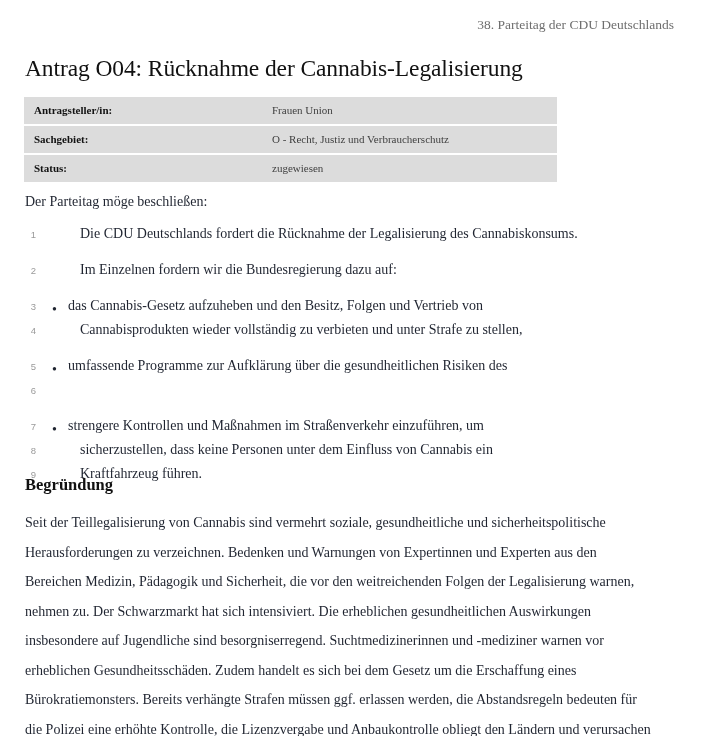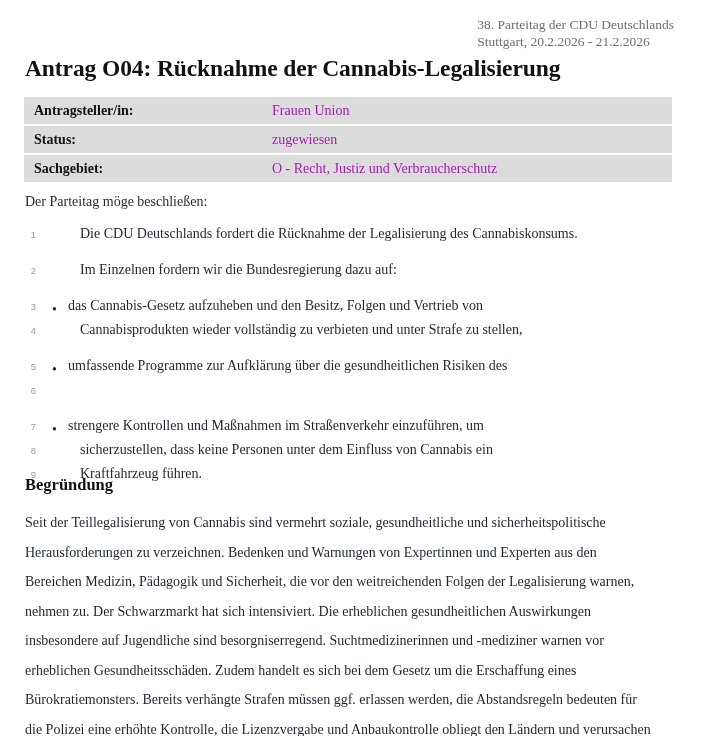--- a/index.html
+++ b/index.html
@@ -36,52 +36,52 @@
   }
   .event-header .line { display: block; white-space: nowrap; }
 
   
   .doc-title {
     position: absolute;
     top: 55px;
     left: 25px;
     margin: 0;
     font-size: 23.5px;
-    font-weight: bold;
+    font-weight: normal;
     letter-spacing: -0.1px;
     color: #111111;
     white-space: nowrap;
   }
 
   
   .meta-table {
     position: absolute;
     top: 97px;
     left: 24px;
-    width: 648px;
+    width: 533px;
     border-collapse: collapse;
-    font-size: 14px;
+    font-size: 11px;
   }
   .meta-table tr {
     background: #dcdcdc;
   }
   .meta-table td {
     padding: 5px 0 5px 10px;
     border-bottom: 2px solid #ffffff;
     vertical-align: middle;
     line-height: 17px;
   }
   .meta-table tr:last-child td { border-bottom: none; }
   .meta-label {
     width: 228px;
     font-weight: bold;
     color: #121212;
   }
   .meta-value {
-    color: #a21caf;
+    color: #404040;
   }
 
   
   .intro {
     position: absolute;
     top: 192px;
     left: 25px;
     font-size: 14px;
     line-height: 20px;
     color: #1f2430;
@@ -156,38 +156,37 @@
   }
   .body-text p { margin: 0; }
 </style>
 </head>
 <body>
 
 <div class="page">
 
   <div class="event-header">
     <span class="line">38. Parteitag der CDU Deutschlands</span>
-    <span class="line">Stuttgart, 20.2.2026 - 21.2.2026</span>
   </div>
 
   <h1 class="doc-title">Antrag O04: Rücknahme der Cannabis-Legalisierung</h1>
 
   <table class="meta-table">
     <tbody>
       <tr>
         <td class="meta-label">Antragsteller/in:</td>
         <td class="meta-value">Frauen Union</td>
       </tr>
       <tr>
+        <td class="meta-label">Sachgebiet:</td>
+        <td class="meta-value">O - Recht, Justiz und Verbraucherschutz</td>
+      </tr>
+      <tr>
         <td class="meta-label">Status:</td>
         <td class="meta-value">zugewiesen</td>
-      </tr>
-      <tr>
-        <td class="meta-label">Sachgebiet:</td>
-        <td class="meta-value">O - Recht, Justiz und Verbraucherschutz</td>
       </tr>
     </tbody>
   </table>
 
   <div class="intro">Der Parteitag möge beschließen:</div>
 
   <div class="lines">
 
     <div class="lrow">
       <span class="lnum">1</span>

